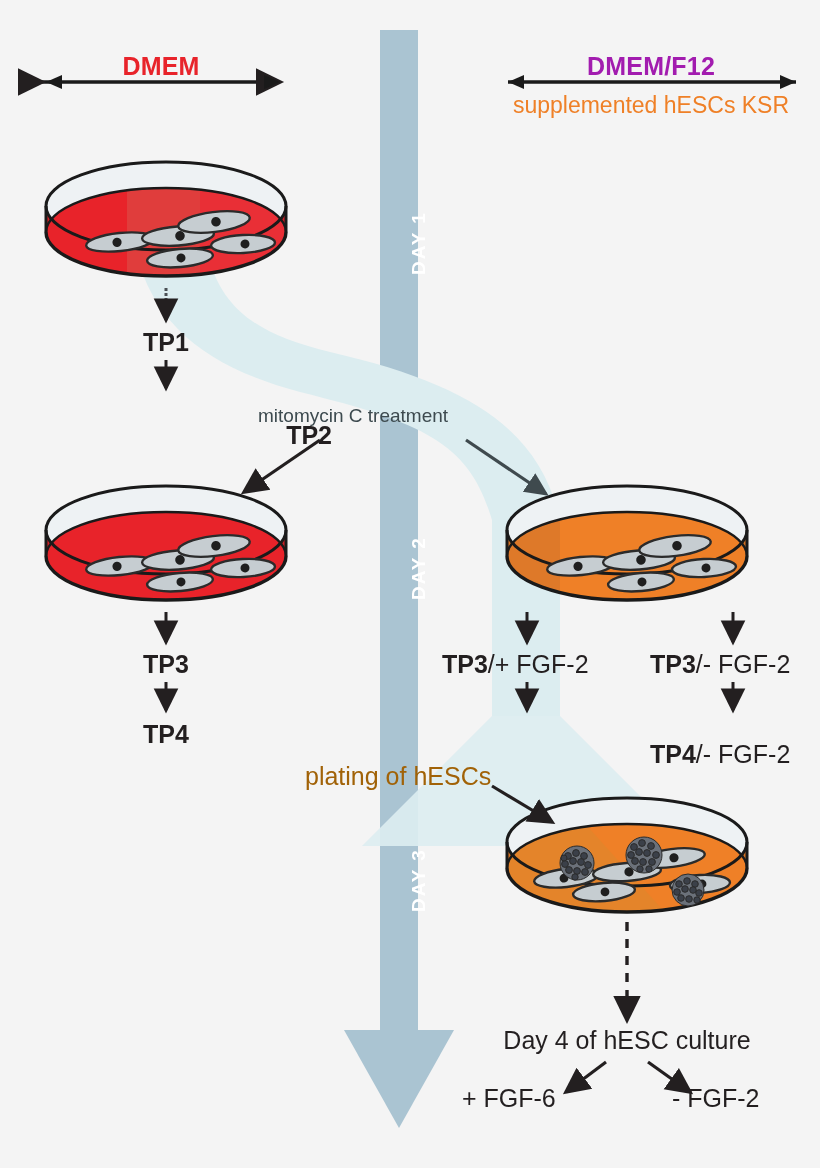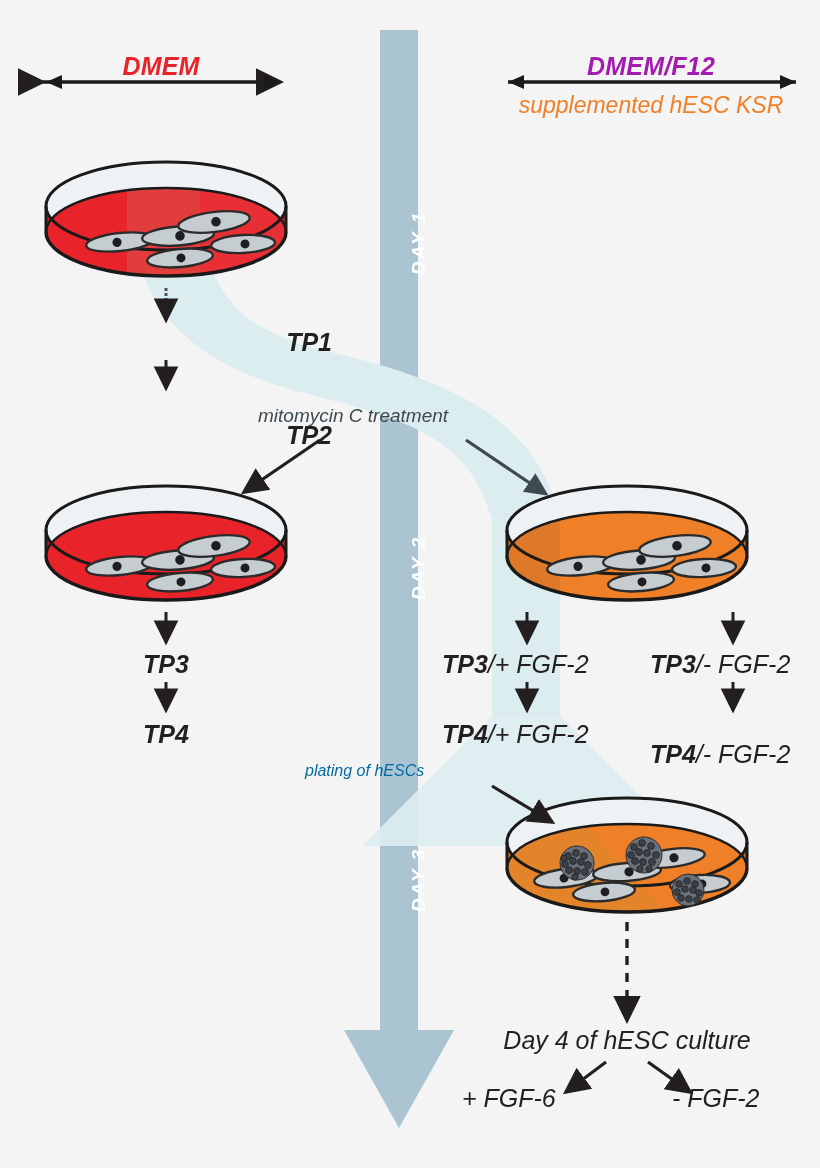--- a/index.html
+++ b/index.html
@@ -1,27 +1,27 @@
 <!DOCTYPE html>
 <html><head>
 <meta charset="utf-8">
 <style>
   html,body{margin:0;padding:0;background:#f4f4f4;}
   body{width:820px;height:1168px;position:relative;overflow:hidden;
        font-family:"Liberation Sans",sans-serif;}
-  #stage{position:absolute;inset:0;width:756px;height:1168px;font-style:italic;}
+  #stage{position:absolute;inset:0;width:756px;height:1168px;}
   svg#scene{position:absolute;left:0;top:0;width:820px;height:1168px;}
   .lbl{position:absolute;white-space:nowrap;}
   .hdr-title{font-size:25px;font-weight:bold;letter-spacing:.2px;}
   .hdr-sub{font-size:23px;}
   .tp{font-size:25px;font-weight:bold;color:#231f20;}
   .tp-row{font-size:25px;color:#231f20;text-align:center;}
   .tp-row b{font-weight:bold;}
   .note{font-size:19px;color:#3d4a4f;}
-  .note-dk{font-size:16px;color:#0369a1;}
+  .note-dk{font-size:25px;color:#a16207;}
   .bottom{font-size:25px;color:#231f20;}
   .daylbl{position:absolute;color:#ffffff;font-size:19px;font-weight:bold;
           letter-spacing:2px;transform-origin:0 0;transform:rotate(-90deg);}
 </style>
 </head>
 <body>
 
 <div id="stage">
 
 <svg id="scene" viewBox="0 0 820 1168">
@@ -305,36 +305,33 @@
 
   <g>
     <line x1="606" y1="1062" x2="566" y2="1092" stroke="#231f20" stroke-width="3.2" marker-end="url(#arrH)"></line>
     <line x1="648" y1="1062" x2="690" y2="1092" stroke="#231f20" stroke-width="3.2" marker-end="url(#arrH)"></line>
   </g>
 </svg>
 
 <div class="lbl hdr-title" style="left:0;top:52px;width:322px;text-align:center;color:#e8232a;">DMEM</div>
 
 <div class="lbl hdr-title" style="left:490px;top:52px;width:322px;text-align:center;color:#a21caf;">DMEM/F12</div>
-<div class="lbl hdr-sub" style="left:490px;top:92px;width:322px;text-align:center;color:#ef8027;">supplemented hESC KSR</div>
+<div class="lbl hdr-sub" style="left:490px;top:92px;width:322px;text-align:center;color:#ef8027;">supplemented hESCs KSR</div>
 
 <div class="daylbl" style="left:408px;top:275px;">DAY 1</div>
 <div class="daylbl" style="left:408px;top:600px;">DAY 2</div>
 <div class="daylbl" style="left:408px;top:912px;">DAY 3</div>
 
-<div class="lbl tp" style="left:0;top:328px;width:332px;text-align:right;">TP1</div>
+<div class="lbl tp" style="left:0;top:328px;width:332px;text-align:center;">TP1</div>
 <div class="lbl tp" style="left:0;top:421px;width:332px;text-align:right;">TP2</div>
 <div class="lbl tp" style="left:0;top:650px;width:332px;text-align:center;">TP3</div>
 <div class="lbl tp" style="left:0;top:720px;width:332px;text-align:center;">TP4</div>
 
 <div class="lbl tp-row" style="left:442px;top:650px;">
   <b>TP3</b><span>/+ FGF-2</span>
-</div>
-<div class="lbl tp-row" style="left:442px;top:720px;">
-  <b>TP4</b><span>/+ FGF-2</span>
 </div>
 <div class="lbl tp-row" style="left:650px;top:650px;">
   <b>TP3</b><span>/- FGF-2</span>
 </div>
 <div class="lbl tp-row" style="left:650px;top:720px;margin-top:20px;">
   <b>TP4</b><span>/- FGF-2</span>
 </div>
 
 <div class="lbl note" style="left:258px;top:405px;">mitomycin C treatment</div>
 <div class="lbl note-dk" style="left:305px;top:762px;">plating of hESCs</div>

